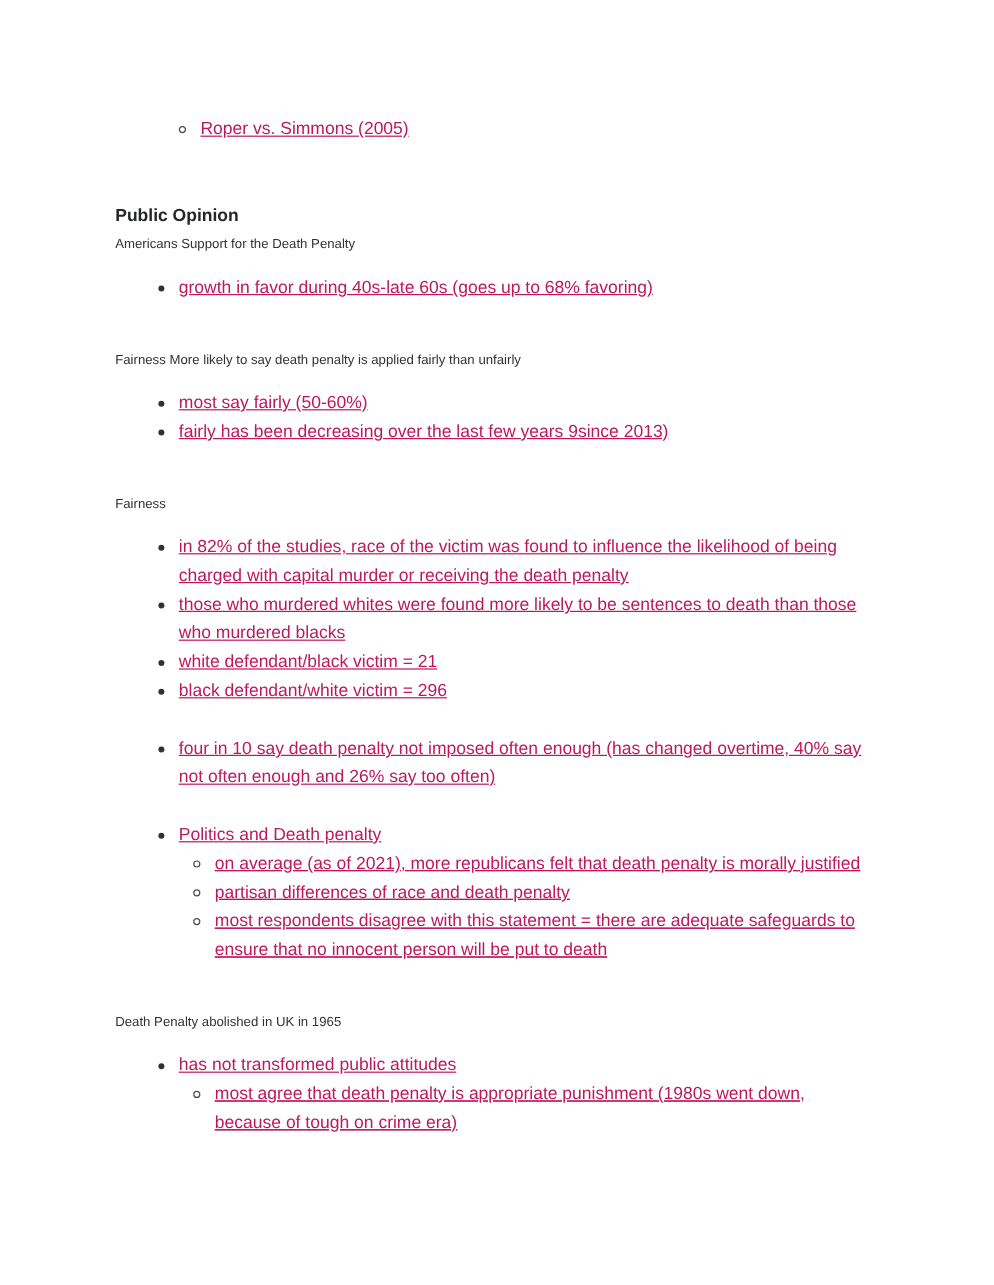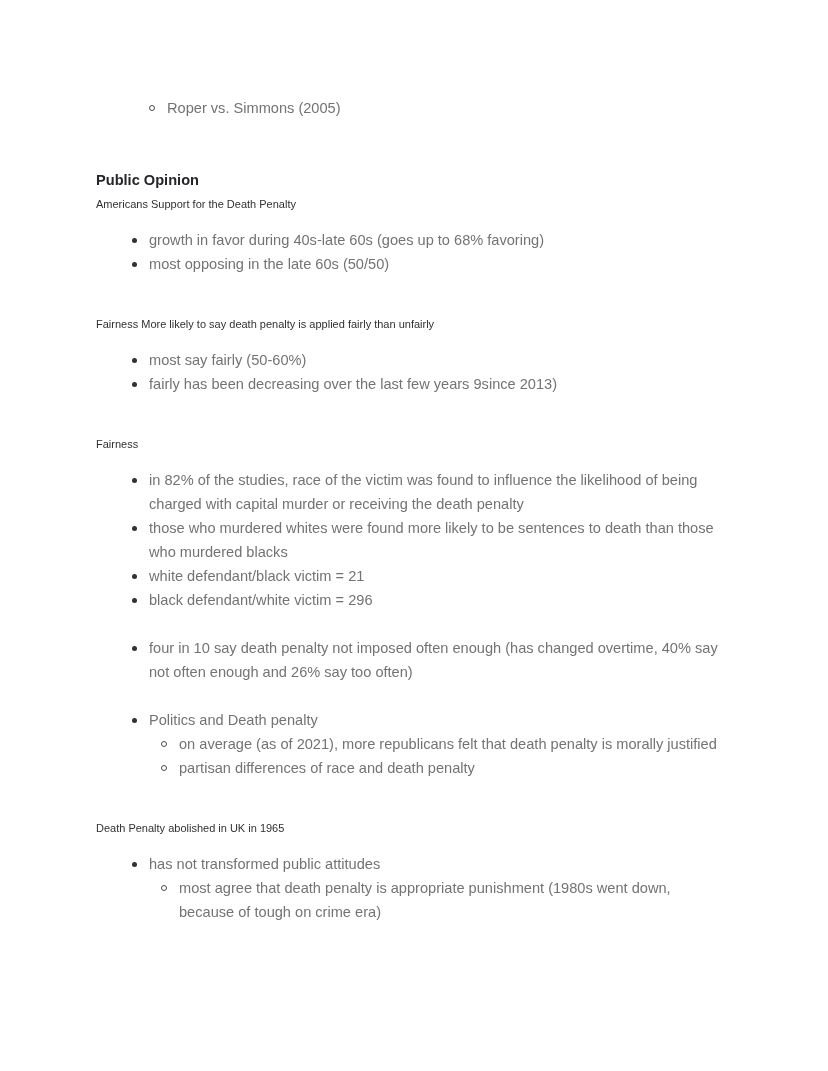--- a/index.html
+++ b/index.html
@@ -47,21 +47,22 @@
   
   ul.lvl1, ul.lvl2 {
     list-style: none;
     margin: 12px;
     padding: 0;
   }
   ul.lvl1 > li, ul.lvl2 > li {
     position: relative;
     font-size: 14.6px;
     line-height: 24px;
-    color: #737373;
+    color: #be185d;
+    text-decoration: underline;
   }
   
   ul.lvl1 > li {
     padding-left: 41px;
   }
   ul.lvl1 > li.bullet::before {
     content: "";
     position: absolute;
     left: 24px;
     top: 10px;
@@ -106,21 +107,20 @@
     <ul class="lvl2">
       <li class="bullet">Roper vs. Simmons (2005)</li>
     </ul>
 
     <div class="spacer-gap"></div>
 
     <div class="heading">Public Opinion</div>
     <div class="para">Americans Support for the Death Penalty</div>
     <ul class="lvl1">
       <li class="bullet">growth in favor during 40s-late 60s (goes up to 68% favoring)</li>
-      <li class="bullet">most opposing in the late 60s (50/50)</li>
     </ul>
 
     <div class="spacer-line"></div>
 
     <div class="para">Fairness More likely to say death penalty is applied fairly than unfairly</div>
     <ul class="lvl1">
       <li class="bullet">most say fairly (50-60%)</li>
       <li class="bullet">fairly has been decreasing over the last few years 9since 2013)</li>
     </ul>
 
@@ -133,20 +133,21 @@
       <li class="bullet">white defendant/black victim = 21</li>
       <li class="bullet">black defendant/white victim = 296</li>
       <li class="blank"></li>
       <li class="bullet">four in 10 say death penalty not imposed often enough (has changed overtime, 40% say not often enough and 26% say too often)</li>
       <li class="blank"></li>
       <li class="bullet">Politics and Death penalty</li>
       <li>
         <ul class="lvl2">
           <li class="bullet">on average (as of 2021), more republicans felt that death penalty is morally justified</li>
           <li class="bullet">partisan differences of race and death penalty</li>
+          <li class="bullet">most respondents disagree with this statement = there are adequate safeguards to ensure that no innocent person will be put to death</li>
         </ul>
       </li>
     </ul>
 
     <div class="spacer-line"></div>
 
     <div class="para">Death Penalty abolished in UK in 1965</div>
     <ul class="lvl1">
       <li class="bullet">has not transformed public attitudes</li>
       <li>

